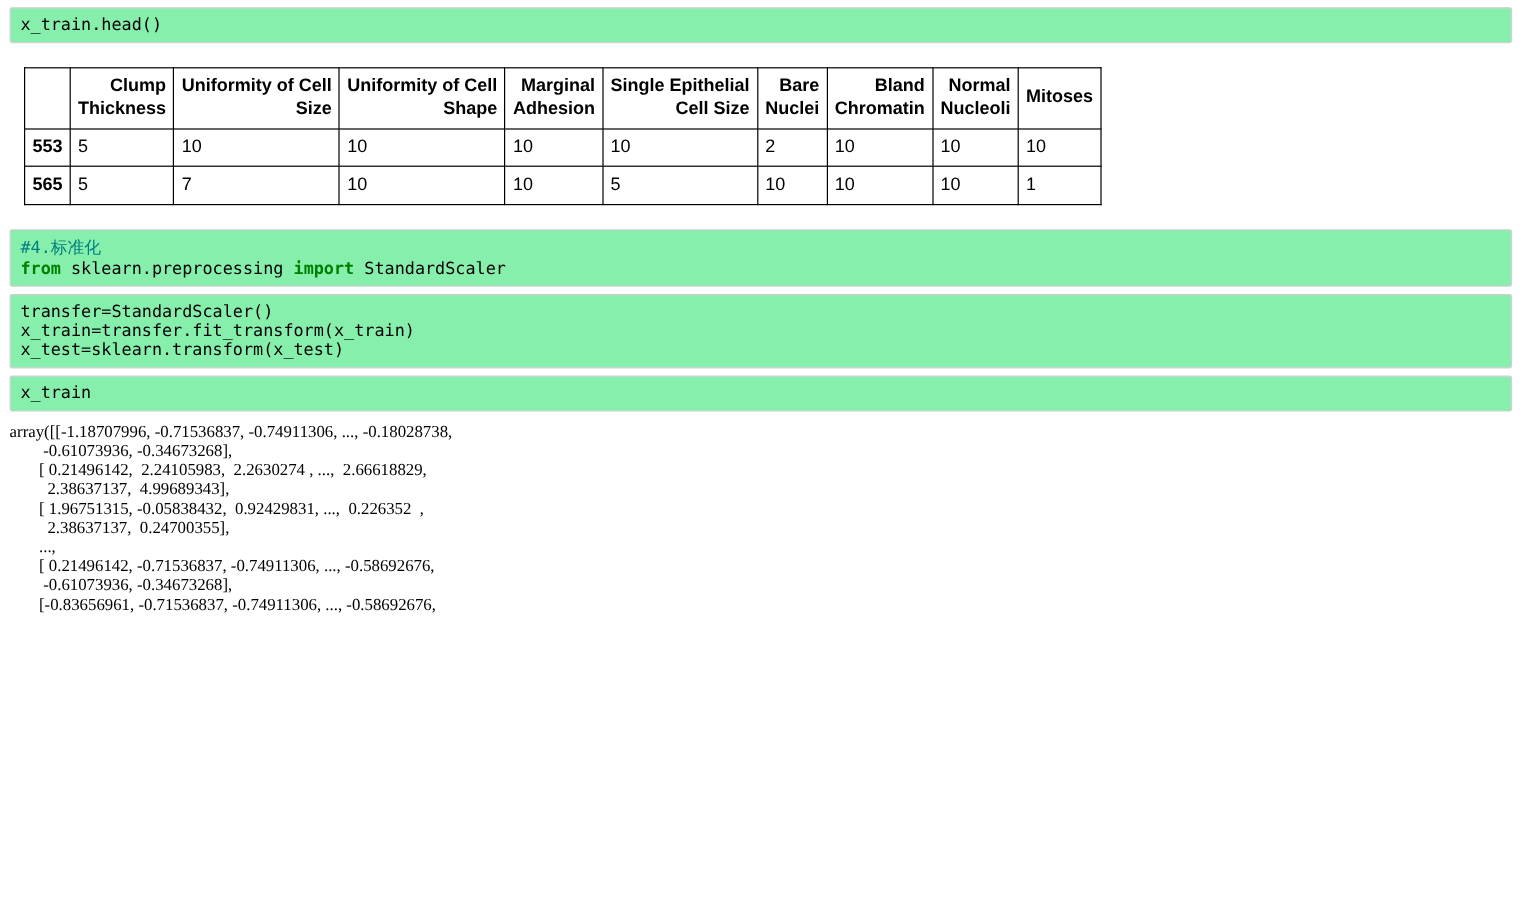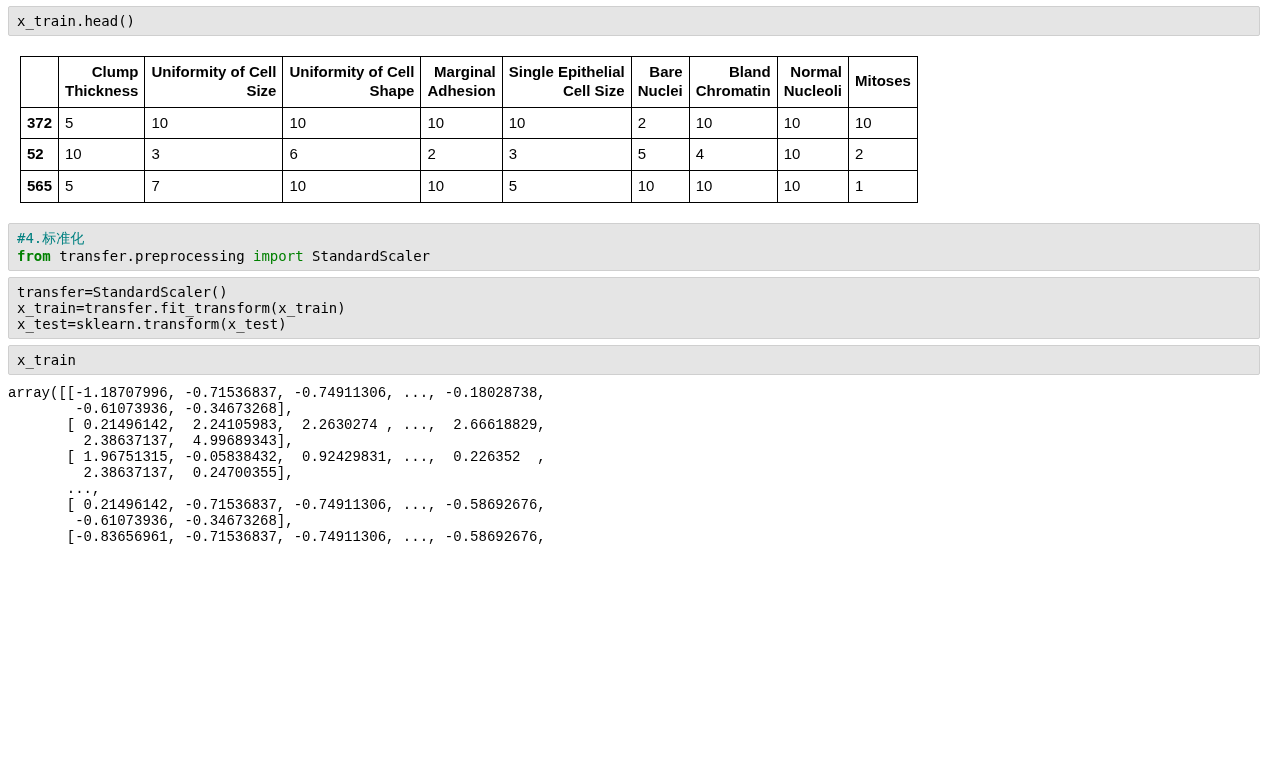--- a/index.html
+++ b/index.html
@@ -8,38 +8,38 @@
     padding: 0;
     font-family: "Helvetica Neue", Helvetica, Arial, sans-serif;
     font-size: 13px;
     background: #fff;
     color: #000;
   }
   .cell {
     margin: 6px 8px;
   }
   .input-block {
-    background: #e5e5e5;
+    background: #86efac;
     border: 1px solid #cfcfcf;
     border-radius: 2px;
     padding: 6px 8px;
     font-family: "SimSun", "NSimSun", Consolas, monospace;
     font-size: 14px;
     white-space: pre;
   }
   .output-block {
-    font-family: Liberation Mono, monospace;
+    font-family: Liberation Serif, serif;
     font-size: 14px;
     white-space: pre;
     padding: 4px 0 0 0;
     margin: 4px 8px 8px 8px;
   }
   .kw-comment { color: #008080; }
   .kw-from { color: #008000; font-weight: bold; }
-  .kw-import { color: #008000; font-weight: normal; }
+  .kw-import { color: #008000; font-weight: bold; }
   .kw-text { color: #000; }
   table.dataframe {
     border-collapse: collapse;
     margin: 20px;
     font-family: "Helvetica Neue", Helvetica, Arial, sans-serif;
     font-size: 15px;
   }
   table.dataframe th, table.dataframe td {
     border: 1px solid #000;
     padding: 6px 6px;
@@ -78,61 +78,49 @@
       <th>Marginal<br>Adhesion</th>
       <th>Single Epithelial<br>Cell Size</th>
       <th>Bare<br>Nuclei</th>
       <th>Bland<br>Chromatin</th>
       <th>Normal<br>Nucleoli</th>
       <th>Mitoses</th>
     </tr>
   </thead>
   <tbody id="df-body">
       <tr>
-        <th class="rowhead">372</th>
+        <th class="rowhead">553</th>
         <td>5</td>
         <td>10</td>
         <td>10</td>
         <td>10</td>
         <td>10</td>
         <td>2</td>
         <td>10</td>
         <td>10</td>
         <td>10</td>
-      </tr>
-      <tr>
-        <th class="rowhead">52</th>
-        <td>10</td>
-        <td>3</td>
-        <td>6</td>
-        <td>2</td>
-        <td>3</td>
-        <td>5</td>
-        <td>4</td>
-        <td>10</td>
-        <td>2</td>
       </tr>
       <tr>
         <th class="rowhead">565</th>
         <td>5</td>
         <td>7</td>
         <td>10</td>
         <td>10</td>
         <td>5</td>
         <td>10</td>
         <td>10</td>
         <td>10</td>
         <td>1</td>
       </tr>
     </tbody>
 </table>
 
 <div class="cell">
   <div class="input-block"><span class="kw-comment">#4.标准化</span>
-<span class="kw-from">from</span><span class="kw-text"> transfer.preprocessing </span><span class="kw-import">import</span><span class="kw-text"> StandardScaler</span></div>
+<span class="kw-from">from</span><span class="kw-text"> sklearn.preprocessing </span><span class="kw-import">import</span><span class="kw-text"> StandardScaler</span></div>
 </div>
 
 <div class="cell">
   <div class="input-block"><span>transfer=StandardScaler()</span>
 <span>x_train=transfer.fit_transform(x_train)</span>
 <span>x_test=sklearn.transform(x_test)</span></div>
 </div>
 
 <div class="cell">
   <div class="input-block">x_train</div>

